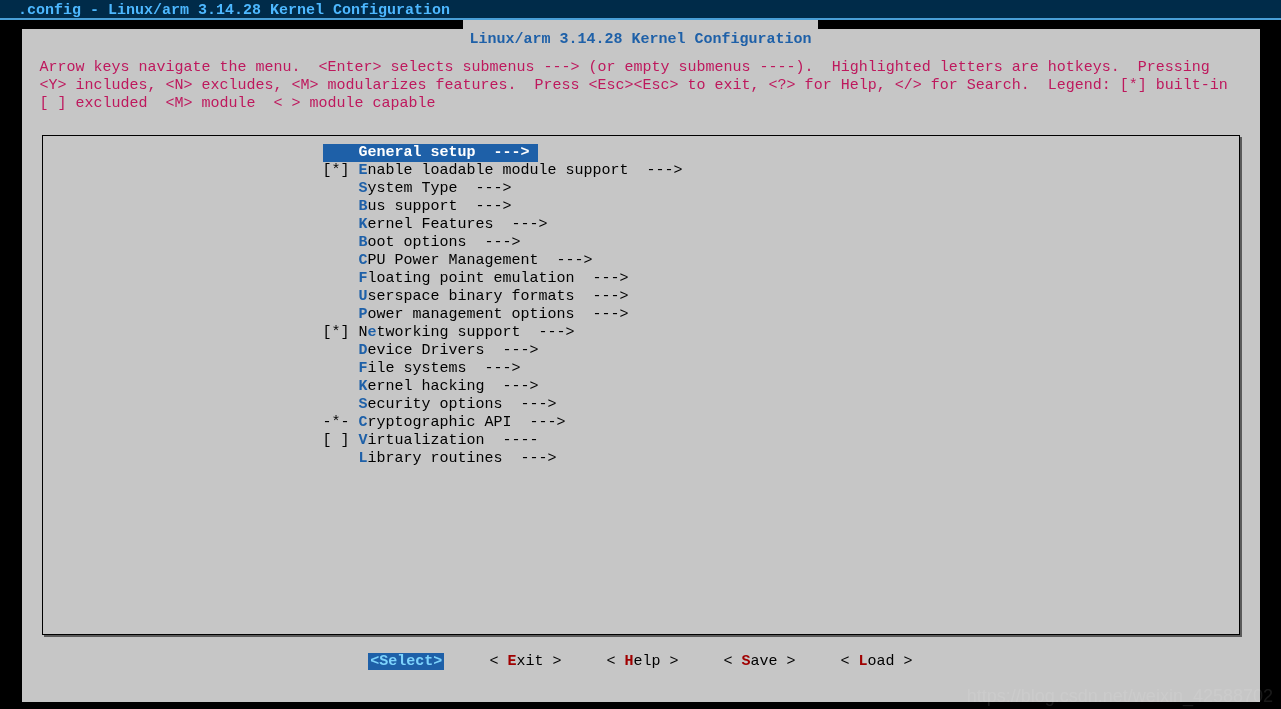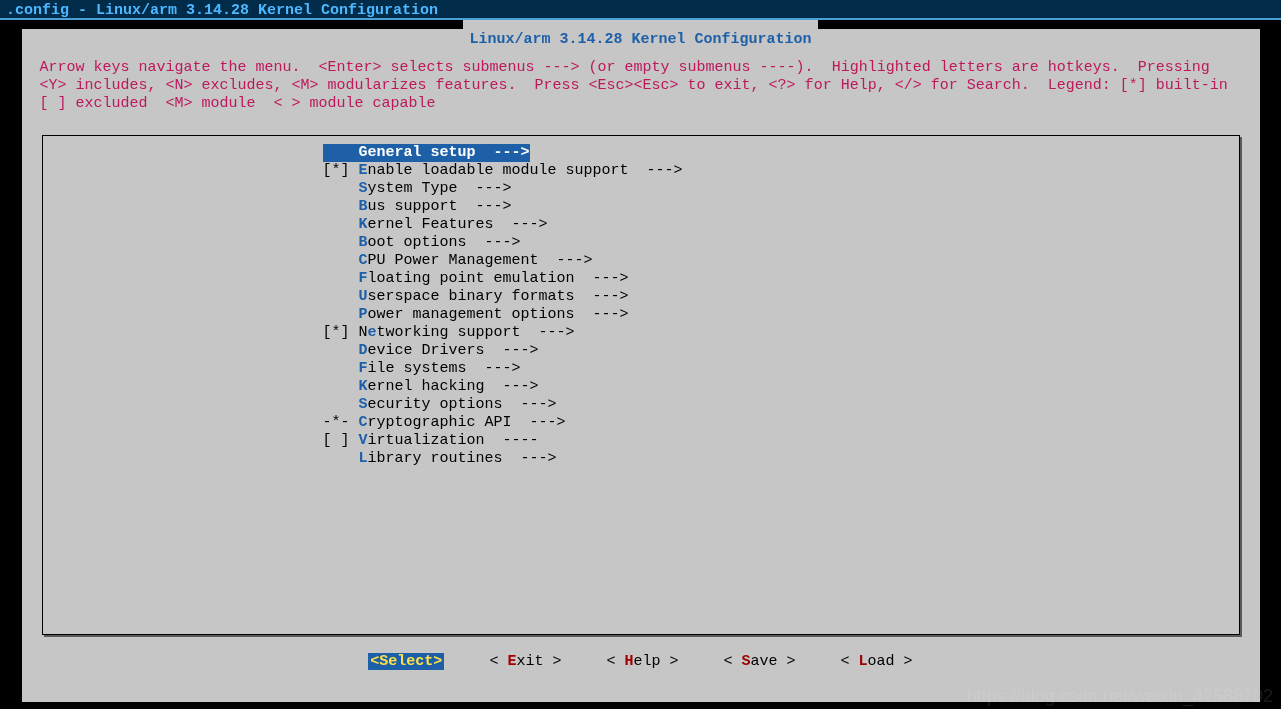--- a/index.html
+++ b/index.html
@@ -9,21 +9,21 @@
     font-size: 15px;
     line-height: 18px;
     width: 1281px;
     height: 709px;
     overflow: hidden;
   }
   .title-bar {
     background: #002b49;
     color: #4db8ff;
     font-weight: bold;
-    padding: 2px 6px;
+    padding: 2px 18px;
     height: 20px;
     border-bottom: 2px solid #4a9fd6;
   }
   .screen {
     background: #000;
     padding: 8px 12px;
     height: 689px;
     position: relative;
   }
   .dialog {
@@ -73,21 +73,21 @@
   }
   .menu-row .prefix { display:inline-block; width: 36px; }
   .menu-row .hotkey { color: #1e60a8; font-weight: bold; }
   .menu-row.selected {
     background: transparent;
   }
   .menu-row.selected .sel-bg {
     background: #1e60a8;
     color: #fff;
     font-weight: bold;
-    padding-right: 0;
+    padding-right: 8px;
     display: inline-block;
     text-align: right;
   }
   .menu-row.selected .sel-bg .hotkey { color: #fff; }
   .menu-row.selected .sel-prefix {
     background: #1e60a8;
     color: #fff;
     display: inline-block;
     width: 36px;
   }
@@ -95,21 +95,21 @@
     text-align: center;
     margin-top: 18px;
     color: #000;
   }
   .buttons .btn {
     display: inline-block;
     margin: 0 18px;
   }
   .btn-selected {
     background: #1e60a8;
-    color: #fde047;
+    color: #7dd3fc;
     font-weight: bold;
     padding: 0 2px;
   }
   .btn .hotkey { color: #a00000; font-weight: bold; }
   .watermark {
     position: absolute;
     right: 8px;
     bottom: 4px;
     color: rgba(255,255,255,0.10);
     font-size: 18px;

